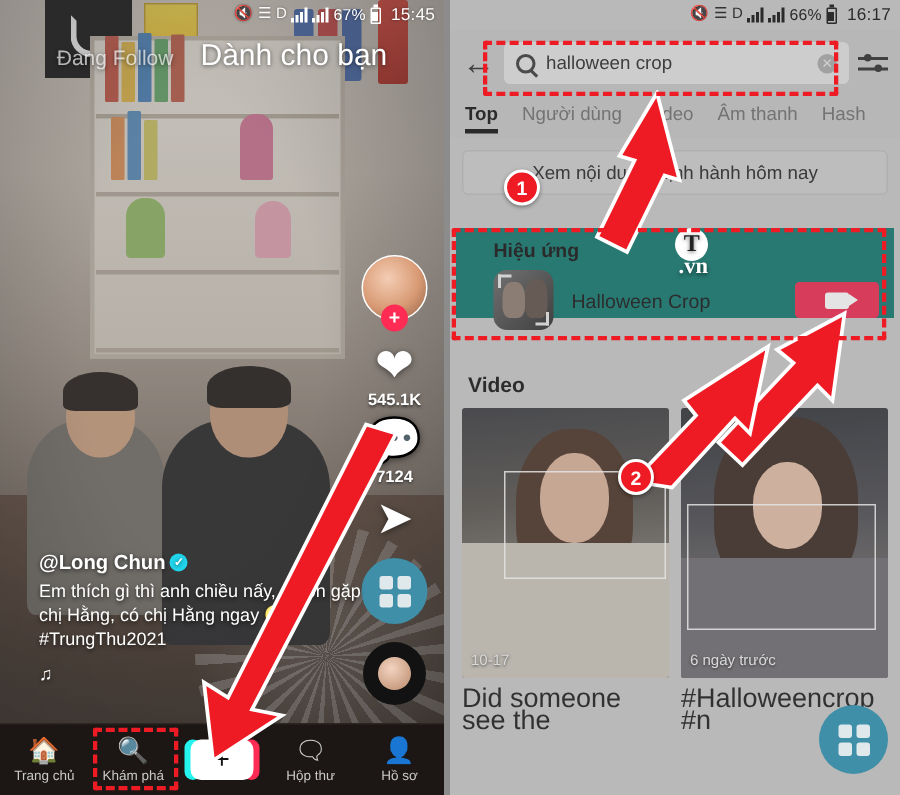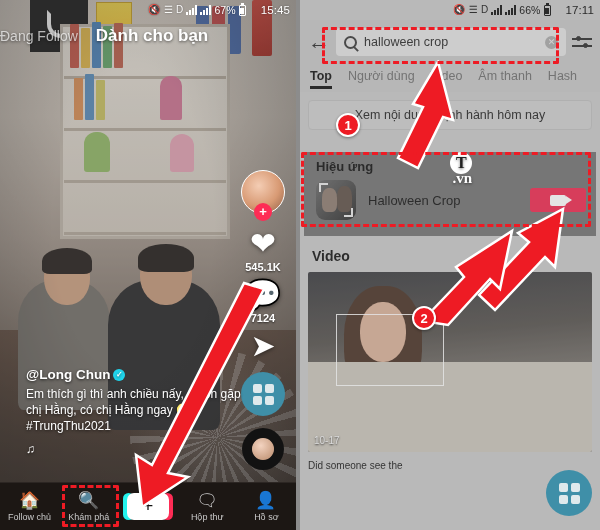--- a/index.html
+++ b/index.html
@@ -22,21 +22,21 @@
     display: flex; align-items: center; justify-content: flex-end;
     gap: 3px; padding: 0 6px; font-size: 10.5px; z-index: 40;
     letter-spacing: .1px;
   }
   .statusbar.light { color: #ffffff; text-shadow: 0 0 2px rgba(0,0,0,.45); }
   .statusbar.dark  { color: #2b2b2b; }
   .sb-ico { font-size: 10px; line-height: 1; opacity: .95; }
   .sb-bat { width: 7px; height: 11px; border: 1.3px solid currentColor; border-radius: 1px; position: relative; }
   .sb-bat::after { content:''; position:absolute; top:-3px; left:1.3px; width:3px; height:2px; background: currentColor; }
   .sb-bat::before { content:''; position:absolute; left:0.6px; right:0.6px; bottom:0.6px; height:70%; background: currentColor; }
-  .sb-time { font-size: 11.5px; margin-left: 12px; }
+  .sb-time { font-size: 11.5px; margin-left: 4px; }
   .sig { display:inline-flex; align-items:flex-end; gap:1px; height: 10px; }
   .sig i { width: 2px; background: currentColor; display:block; }
   .sig i:nth-child(1){height:3px}.sig i:nth-child(2){height:5px}
   .sig i:nth-child(3){height:7px}.sig i:nth-child(4){height:10px}
 
   
   .feed-bg { position: absolute; inset: 0; }
   
   .feed-bg .wall {
     position:absolute; inset:0;
@@ -105,25 +105,25 @@
   }
   .feed-bg .vignette {
     position:absolute; inset:0;
     background: radial-gradient(ellipse at 45% 42%, rgba(0,0,0,0) 35%, rgba(0,0,0,.35) 100%);
   }
   .feed-dim { position:absolute; inset:0; background: rgba(120,120,120,.30); }
 
   
   .feed-tabs {
     position:absolute; top:26px; left:0; right:0; z-index:30;
-    display:flex; align-items:center; gap:18px;
+    display:flex; justify-content:center; align-items:center; gap:18px;
     text-shadow: 0 1px 3px rgba(0,0,0,.55);
   }
   .feed-tab { font-size: 14px; color: rgba(255,255,255,.68); }
-  .feed-tab.active { color:#fff; font-weight:bold; font-size:17px; }
+  .feed-tab.active { color:#fff; font-weight:normal; font-size:20px; }
 
   
   .rail {
     position:absolute; right:6px; top:170px; width:54px; z-index:30;
     display:flex; flex-direction:column; align-items:center; gap:4px;
   }
   .rail-avatar {
     width:44px; height:44px; border-radius:50%; border:1.5px solid #fff;
     background: radial-gradient(circle at 40% 35%, #f4cdb4, #d89a74 55%, #8d5e45);
     position:relative; margin-bottom:8px;
@@ -227,22 +227,23 @@
     content:''; position:absolute; left:0; right:0; bottom:-1px; height:2.5px; background:#111;
   }
 
   .rp-banner {
     position:absolute; top:100px; left:8px; right:8px; height:30px;
     background:#cdcdcd; border:1px solid #bdbdbd; border-radius:4px;
     display:flex; align-items:center; justify-content:center;
     font-size:12.5px; color:#262626;
   }
   .rp-effects {
-    position:absolute; top:152px; left:4px; right:4px; height:84px;
-    background:#737373;
+    position:absolute; top:152px; left:4px; right:4px; height:60px;
+    background:#0f766e;
+    padding-left:13px;
   }
   .eff-title { font-size:13px; font-weight:bold; color:#111; padding:7px 0 0 12px; }
   .eff-row { display:flex; align-items:center; gap:12px; padding:6px 10px 0 12px; }
   .eff-thumb {
     width:40px; height:40px; border-radius:9px; flex:none; overflow:hidden; position:relative;
     background: linear-gradient(135deg,#6b6b6b,#2e2e2e);
   }
   .eff-thumb .f1 { position:absolute; left:6px; top:8px; width:15px; height:24px; background:#8d7b70; border-radius:40% 40% 30% 30%; }
   .eff-thumb .f2 { position:absolute; left:21px; top:6px; width:15px; height:26px; background:#5f5148; border-radius:40% 40% 30% 30%; }
   .eff-thumb .brk { position:absolute; width:9px; height:9px; border:2px solid #e8e8e8; }
@@ -275,21 +276,21 @@
   .vt-hair { position:absolute; border-radius:45% 45% 40% 40%; }
   .vt-face { position:absolute; border-radius:48%; }
   .vt-body { position:absolute; bottom:0; left:0; right:0; }
   .vt-box {
     position:absolute; border:1.5px solid rgba(255,255,255,.85);
   }
   .vt-date {
     position:absolute; left:6px; bottom:6px; font-size:10px; color:#f2f2f2;
     text-shadow:0 1px 2px rgba(0,0,0,.8);
   }
-  .vid-cap { font-size:10px; color:#1a1a1a; margin-top:6px; line-height:15px; height:30px; overflow:hidden; }
+  .vid-cap { font-size:18px; color:#1a1a1a; margin-top:6px; line-height:15px; height:30px; overflow:hidden; }
 
   .watermark {
     position:absolute; left:150px; top:152px; z-index:12; pointer-events:none;
     display:flex; flex-direction:column; align-items:flex-start;
     font-family:"Liberation Serif", serif;
   }
   .wm-main { font-size:25px; font-weight:bold; color:#fff; letter-spacing:-.5px;
     text-shadow:0 1px 3px rgba(0,0,0,.55); display:flex; align-items:center; gap:2px;}
   .wm-circle {
     width:22px;height:22px;border-radius:50%;background:#fff;color:#222;
@@ -420,21 +421,21 @@
       </div>
       <div class="cap-text">Em thích gì thì anh chiều nấy, muốn gặp chị Hằng, có chị Hằng ngay 🌝 #TrungThu2021</div>
       <div class="cap-music">
         <span>♫</span>
       </div>
     </div>
 
     <div class="botnav">
       <div class="nav-item">
         <div class="nav-ico">🏠</div>
-        <div class="nav-lbl">Follow chủ</div>
+        <div class="nav-lbl">Trang chủ</div>
       </div>
       <div class="nav-item">
         <div class="nav-ico">🔍</div>
         <div class="nav-lbl">Khám phá</div>
       </div>
       <div class="nav-item">
         <div class="nav-create">+</div>
       </div>
       <div class="nav-item">
         <div class="nav-ico">🗨</div>
@@ -460,21 +461,21 @@
             <i></i>
           </span>
         <span class="sig">
             <i></i>
             <i></i>
             <i></i>
             <i></i>
           </span>
         <span>66%</span>
         <span class="sb-bat"></span>
-        <span class="sb-time">17:11</span>
+        <span class="sb-time">16:17</span>
       </div>
 
       <div class="rp-head">
         <div class="back-arrow">←</div>
         <div class="searchbar">
           <span class="search-ico"></span>
           <span class="search-val">halloween crop</span>
           <span class="clear-ico">✕</span>
         </div>
         <div class="filter-ico">
@@ -517,20 +518,30 @@
         <div class="vid-cell">
           <div class="vid-thumb v1">
             <span class="vt-hair" style="left:36px;top:14px;width:78px;height:108px;background:#4a3326"></span>
             <span class="vt-face" style="left:52px;top:30px;width:46px;height:60px;background:#d9b199"></span>
             <span class="vt-body" style="height:90px;background:#c9c4ba"></span>
             <span class="vt-box" style="left:28px;top:42px;width:108px;height:72px;"></span>
             <span class="vt-date">10-17</span>
           </div>
           <div class="vid-cap">Did someone see the</div>
         </div>
+        <div class="vid-cell">
+          <div class="vid-thumb v2">
+            <span class="vt-hair" style="left:22px;top:6px;width:96px;height:120px;background:#3a2a22"></span>
+            <span class="vt-face" style="left:48px;top:36px;width:46px;height:58px;background:#e2bda6"></span>
+            <span class="vt-body" style="height:80px;background:#6e6b70"></span>
+            <span class="vt-box" style="left:4px;top:64px;width:126px;height:84px;"></span>
+            <span class="vt-date">6 ngày trước</span>
+          </div>
+          <div class="vid-cap">#Halloweencrop #n</div>
+        </div>
       </div>
 
       <div class="watermark">
         <div class="wm-main">
           <span class="wm-circle">T</span>
         </div>
         <div class="wm-sub">.vn</div>
       </div>
 
       <div class="fab-grid">

